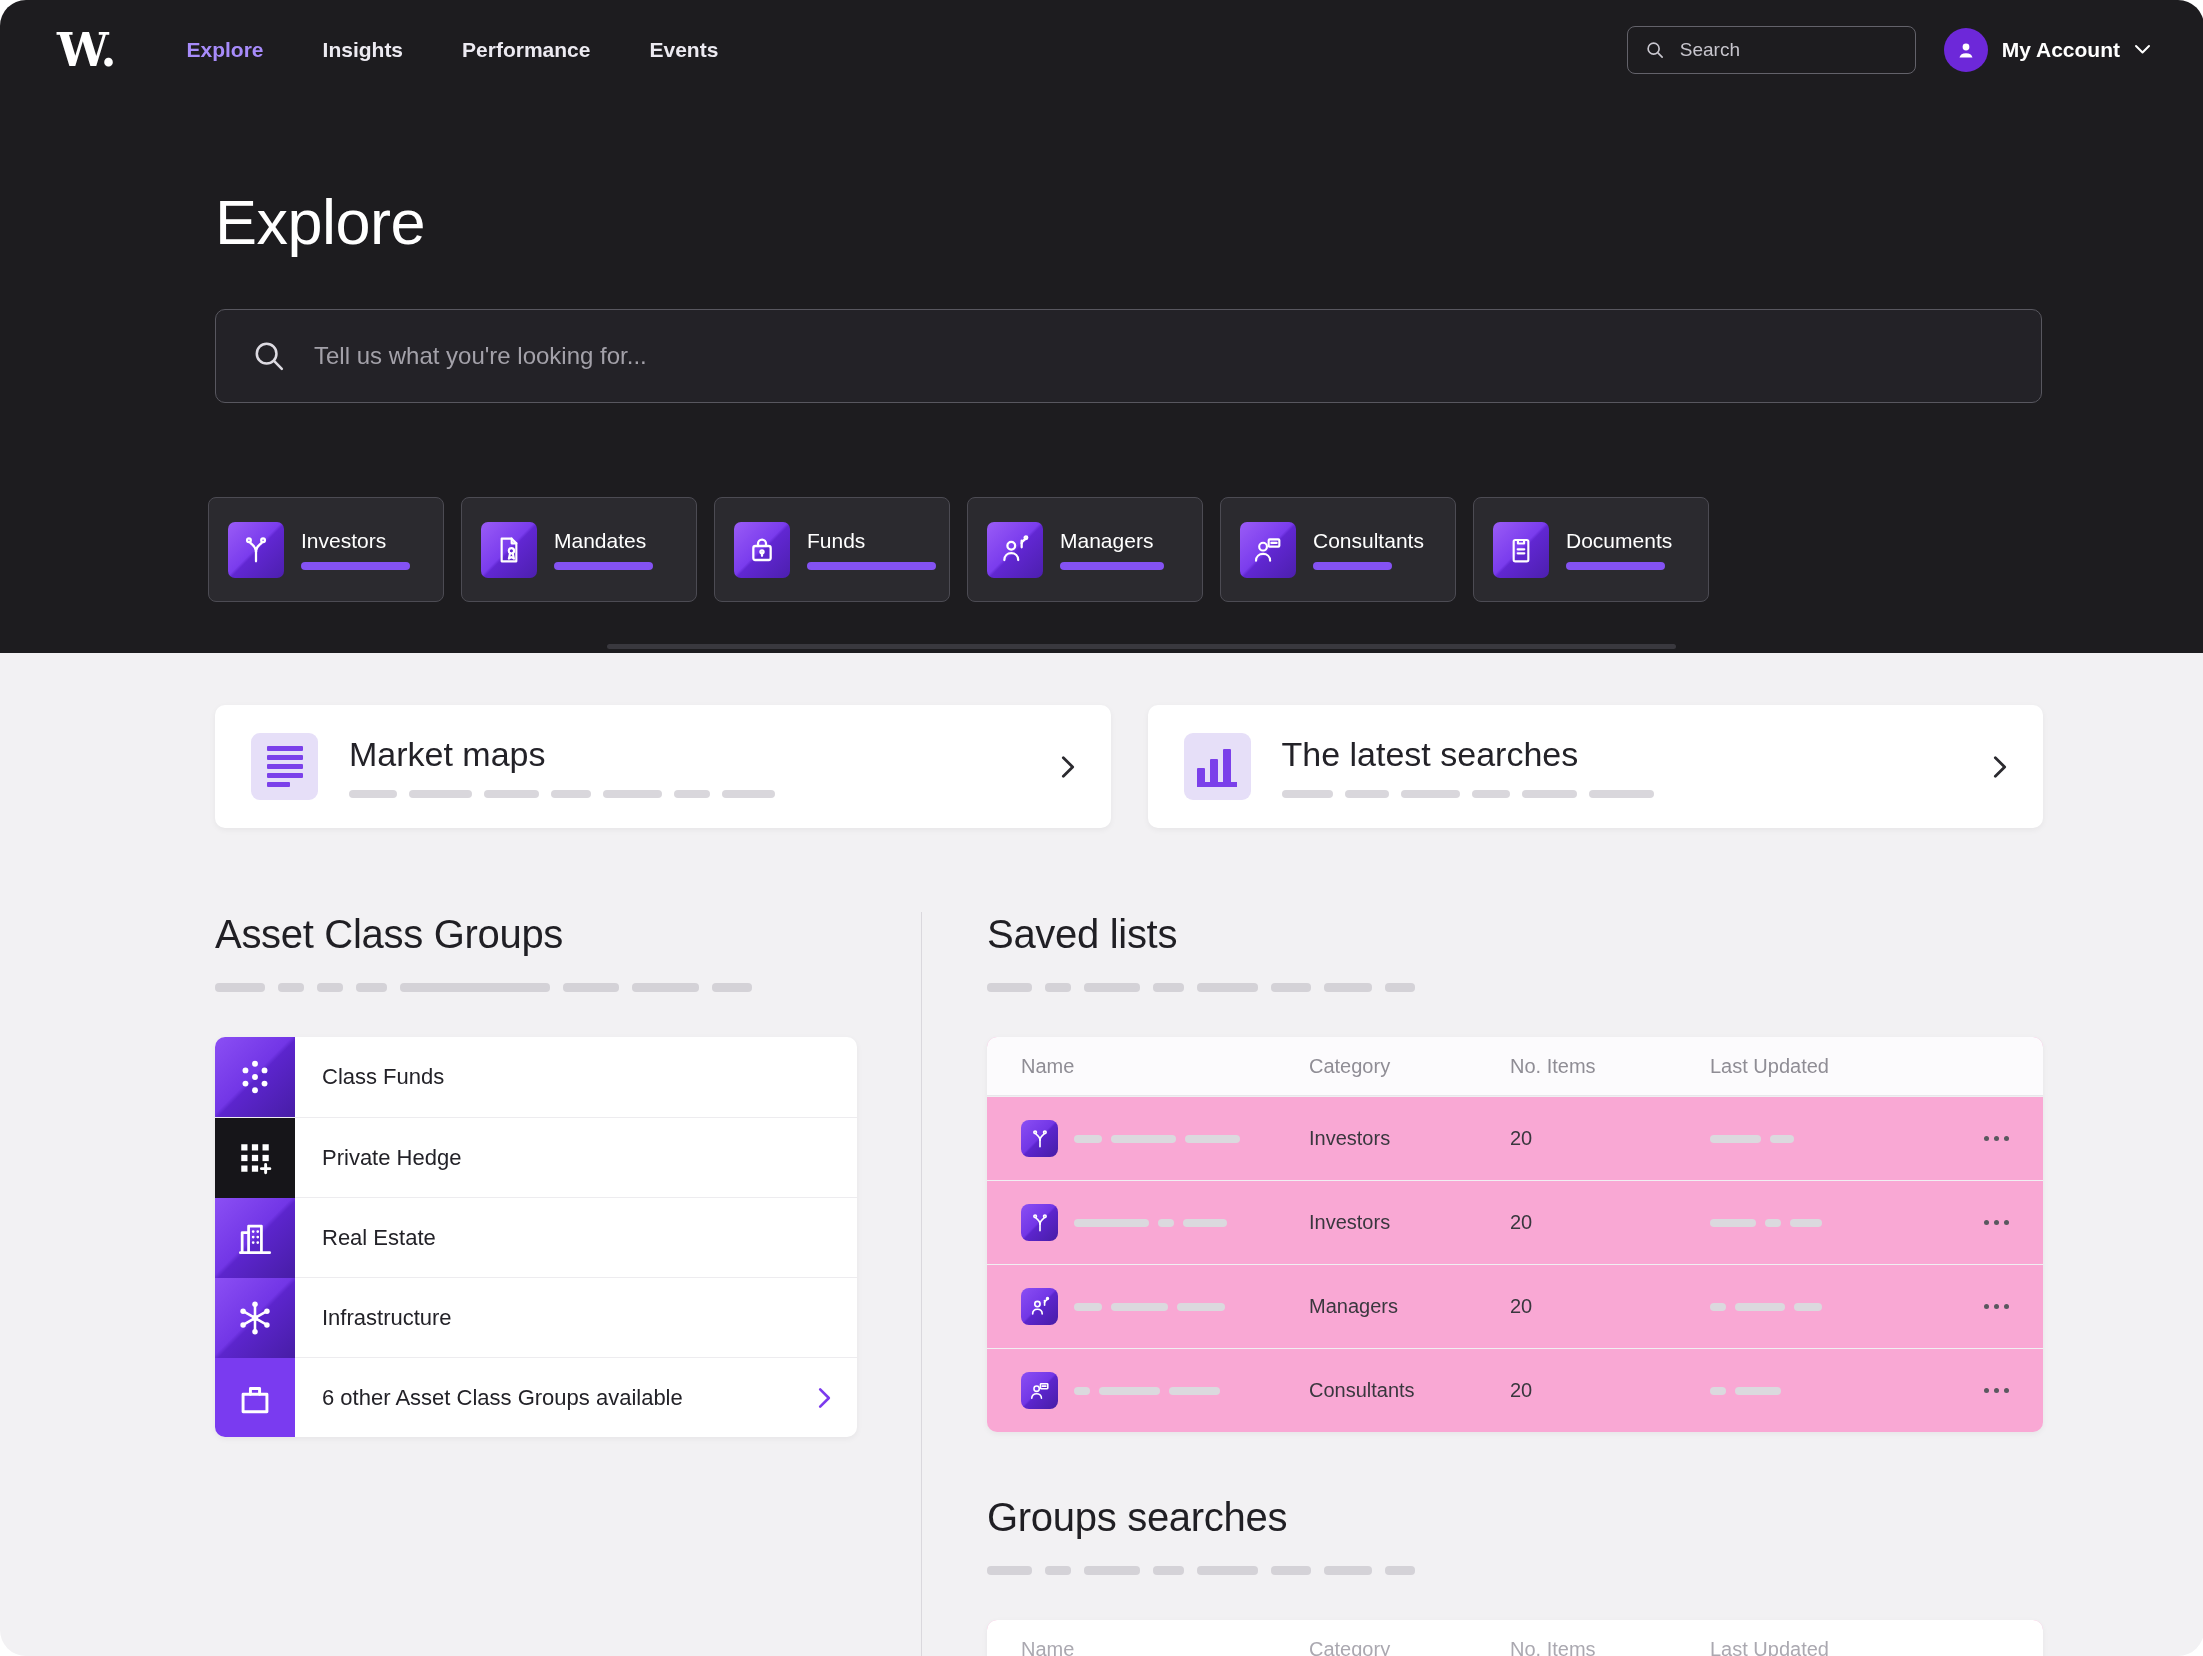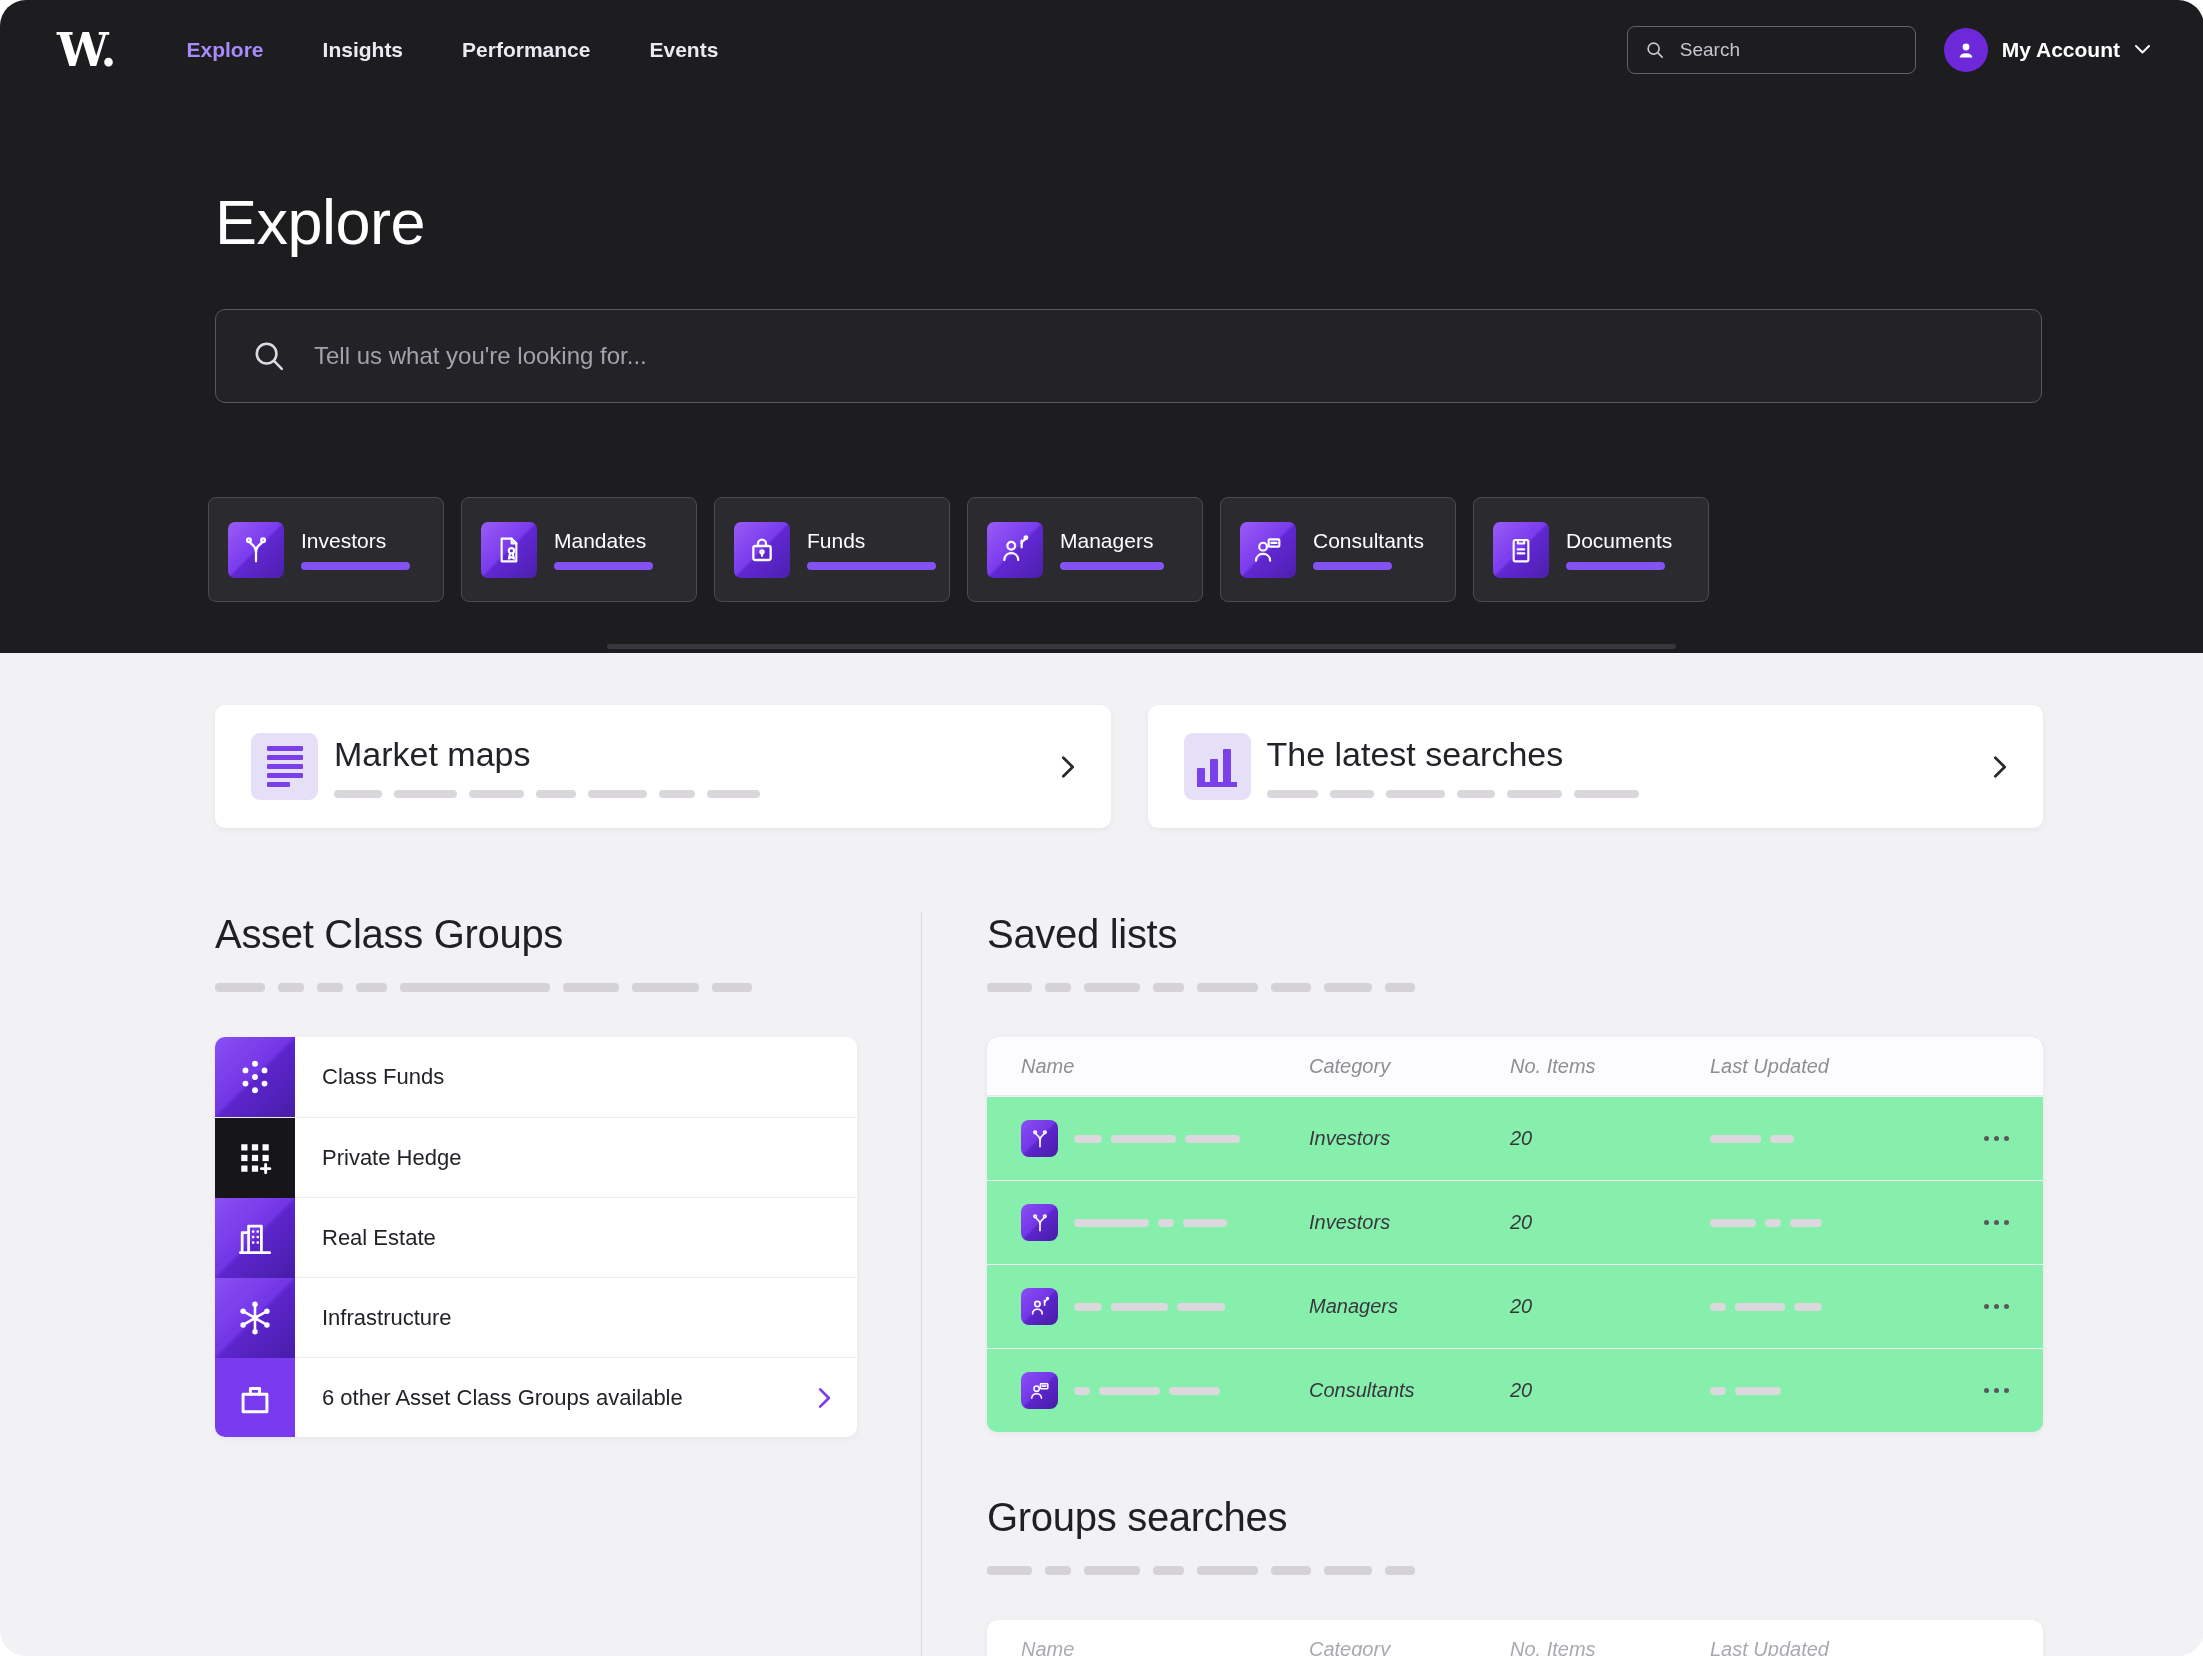--- a/index.html
+++ b/index.html
@@ -32,21 +32,21 @@
   .cat-card { width:236px; height:105px; background:#2b2a2f; border:1px solid #4c4b53; border-radius:8px; display:flex; align-items:center; padding:0 19px; gap:17px; cursor:pointer; flex:none; }
   .tile { width:56px; height:56px; border-radius:7px; background:linear-gradient(135deg,#9a5cf6 0%,#7a3ced 48%,#6127d2 52%,#4c1fae 100%); display:flex; align-items:center; justify-content:center; flex:none; }
   .cat-label { font-size:21px; color:#fff; }
   .cat-bar { height:8px; border-radius:4px; background:#8452f3; margin-top:9px; }
 
   .dark-scrollbar { width:1069px; height:5px; border-radius:3px; background:#39383e; margin:42px 0 0 607px; cursor:grab; }
 
   
   .light { min-height:1003px; }
   .promos { display:flex; gap:37px; padding:52px 161px 0 215px; }
-  .promo { flex:1; height:123px; background:#fff; border-radius:10px; box-shadow:0 2px 6px rgba(22,20,28,.05); display:flex; align-items:center; padding:0 36px; gap:16px; cursor:pointer; }
+  .promo { flex:1; height:123px; background:#fff; border-radius:10px; box-shadow:0 2px 6px rgba(22,20,28,.05); display:flex; align-items:center; padding:0 36px; gap:31px; cursor:pointer; }
   .promo-icon { width:67px; height:67px; border-radius:9px; background:#e6dff8; display:flex; align-items:center; justify-content:center; flex:none; }
   .mm-lines { display:flex; flex-direction:column; gap:4px; }
   .mm-lines i { display:block; width:36px; height:5px; background:#7b40ea; border-radius:1px; }
   .mm-lines i:last-child { width:23px; }
   .rp-chart { display:flex; align-items:flex-end; gap:5px; border-bottom:5px solid #7b40ea; width:40px; height:40px; }
   .rp-chart i { display:block; width:8px; background:#7b40ea; border-radius:1px 1px 0 0; }
   .promo-title { font-size:34px; font-weight:500; color:#232228; }
   .sk-row { display:flex; gap:12px; margin-top:16px; }
   .sk { height:8px; border-radius:4px; background:#d9d7dc; flex:none; }
   .promo-chevron { margin-left:auto; color:#2b2a2f; }
@@ -61,21 +61,21 @@
   .acg-card { width:642px; background:#fff; border-radius:10px; margin-top:45px; overflow:hidden; box-shadow:0 2px 6px rgba(22,20,28,.05); }
   .acg-row { display:flex; align-items:center; height:80px; border-top:1px solid #edecef; cursor:pointer; }
   .acg-row:first-child { border-top:none; }
   .acg-tile { width:80px; height:80px; display:flex; align-items:center; justify-content:center; flex:none;
               background:linear-gradient(135deg,#8b4ff4 0%,#7236e6 48%,#5c25cd 52%,#471da6 100%); }
   .acg-tile.black { background:#161519; }
   .acg-tile.bright { background:#7a3bf0; }
   .acg-label { font-size:22px; color:#232228; margin-left:27px; }
   .acg-chevron { margin-left:auto; margin-right:26px; color:#7c3aed; }
 
-  .table-card { background:#86efac; border-radius:10px; margin-top:45px; overflow:hidden; box-shadow:0 2px 6px rgba(22,20,28,.05);font-style:italic; }
+  .table-card { background:#f9a8d4; border-radius:10px; margin-top:45px; overflow:hidden; box-shadow:0 2px 6px rgba(22,20,28,.05); }
   .t-grid { display:grid; grid-template-columns:288px 201px 200px 1fr 61px; align-items:center; padding:0 34px; }
   .t-head { height:59px; border-bottom:1px solid #e8e7eb; background:#fcfbfd; }
   .t-head span { font-size:20px; color:#8f8d95; }
   .t-row { height:84px; border-top:1px solid #f0eff2; cursor:pointer; }
   .t-row:first-of-type { border-top:none; }
   .name-cell { display:flex; align-items:center; gap:16px; }
   .mini-tile { width:37px; height:37px; border-radius:8px; background:linear-gradient(135deg,#8b4ff4 0%,#7236e6 48%,#5c25cd 52%,#471da6 100%); display:flex; align-items:center; justify-content:center; flex:none; }
   .bars { display:flex; gap:9px; }
   .bars .sk { height:8px; background:#dbd9de; }
   .cell-text { font-size:20px; color:#39373e; }

